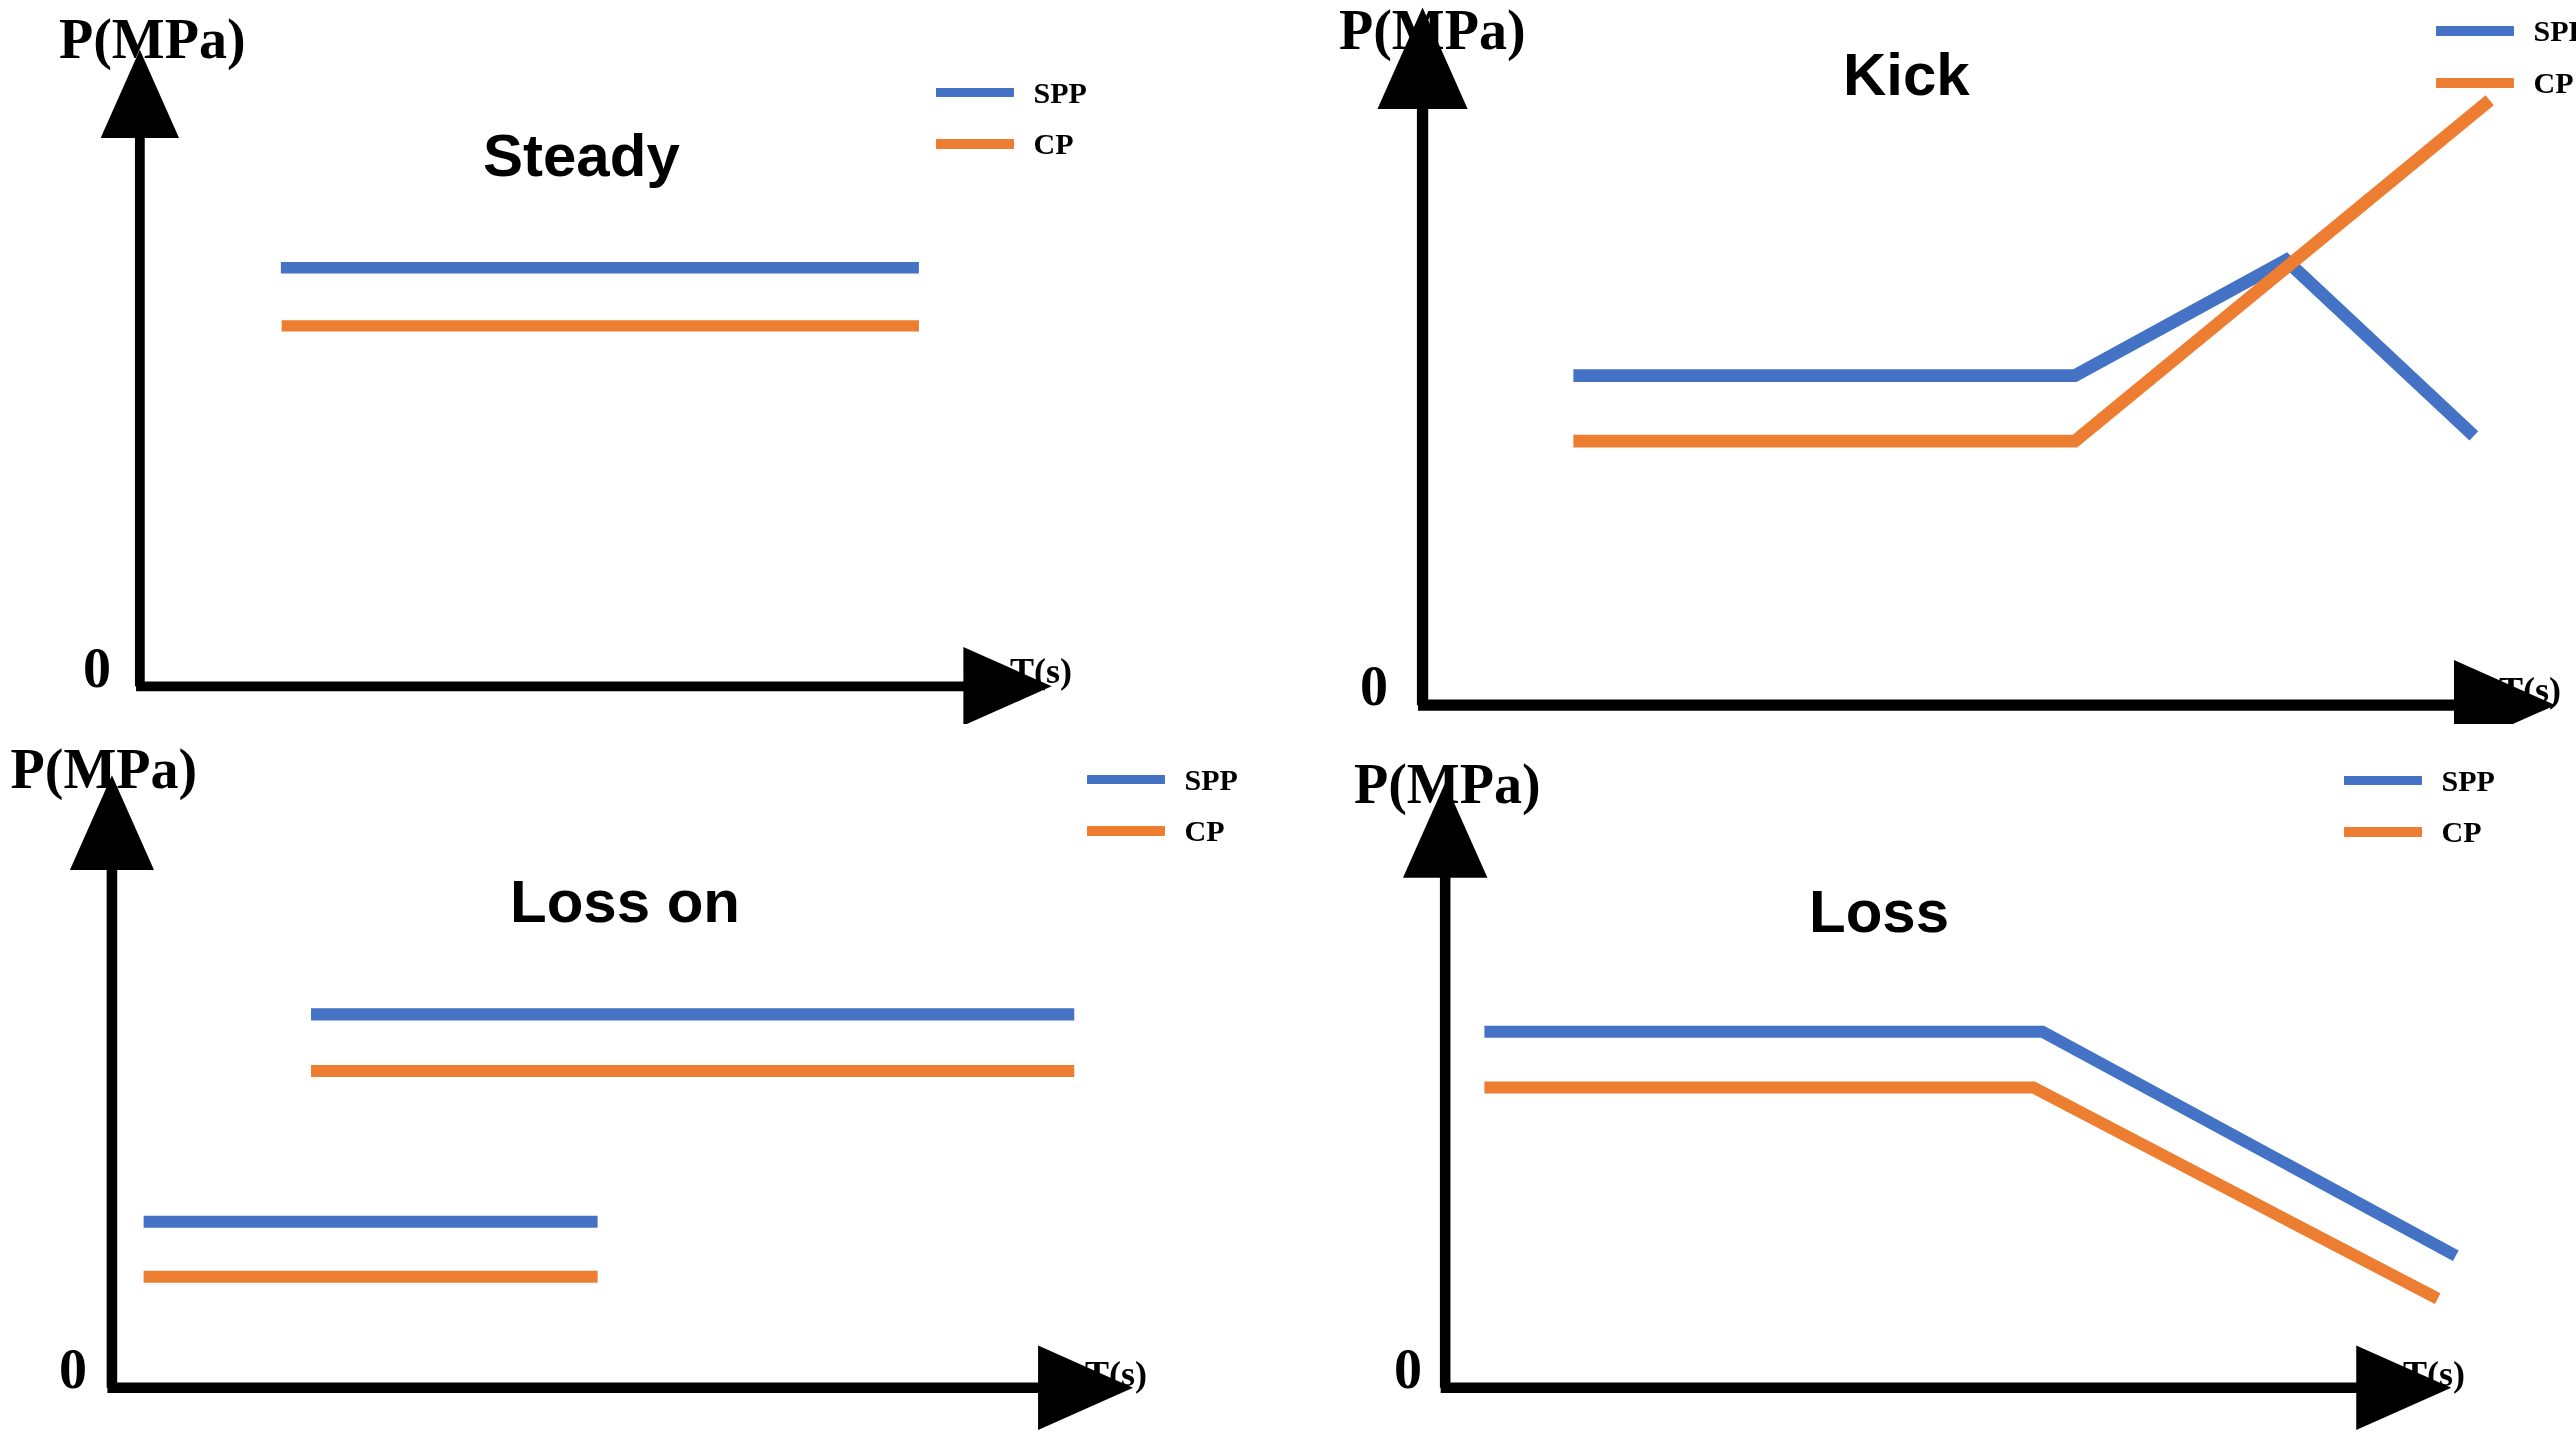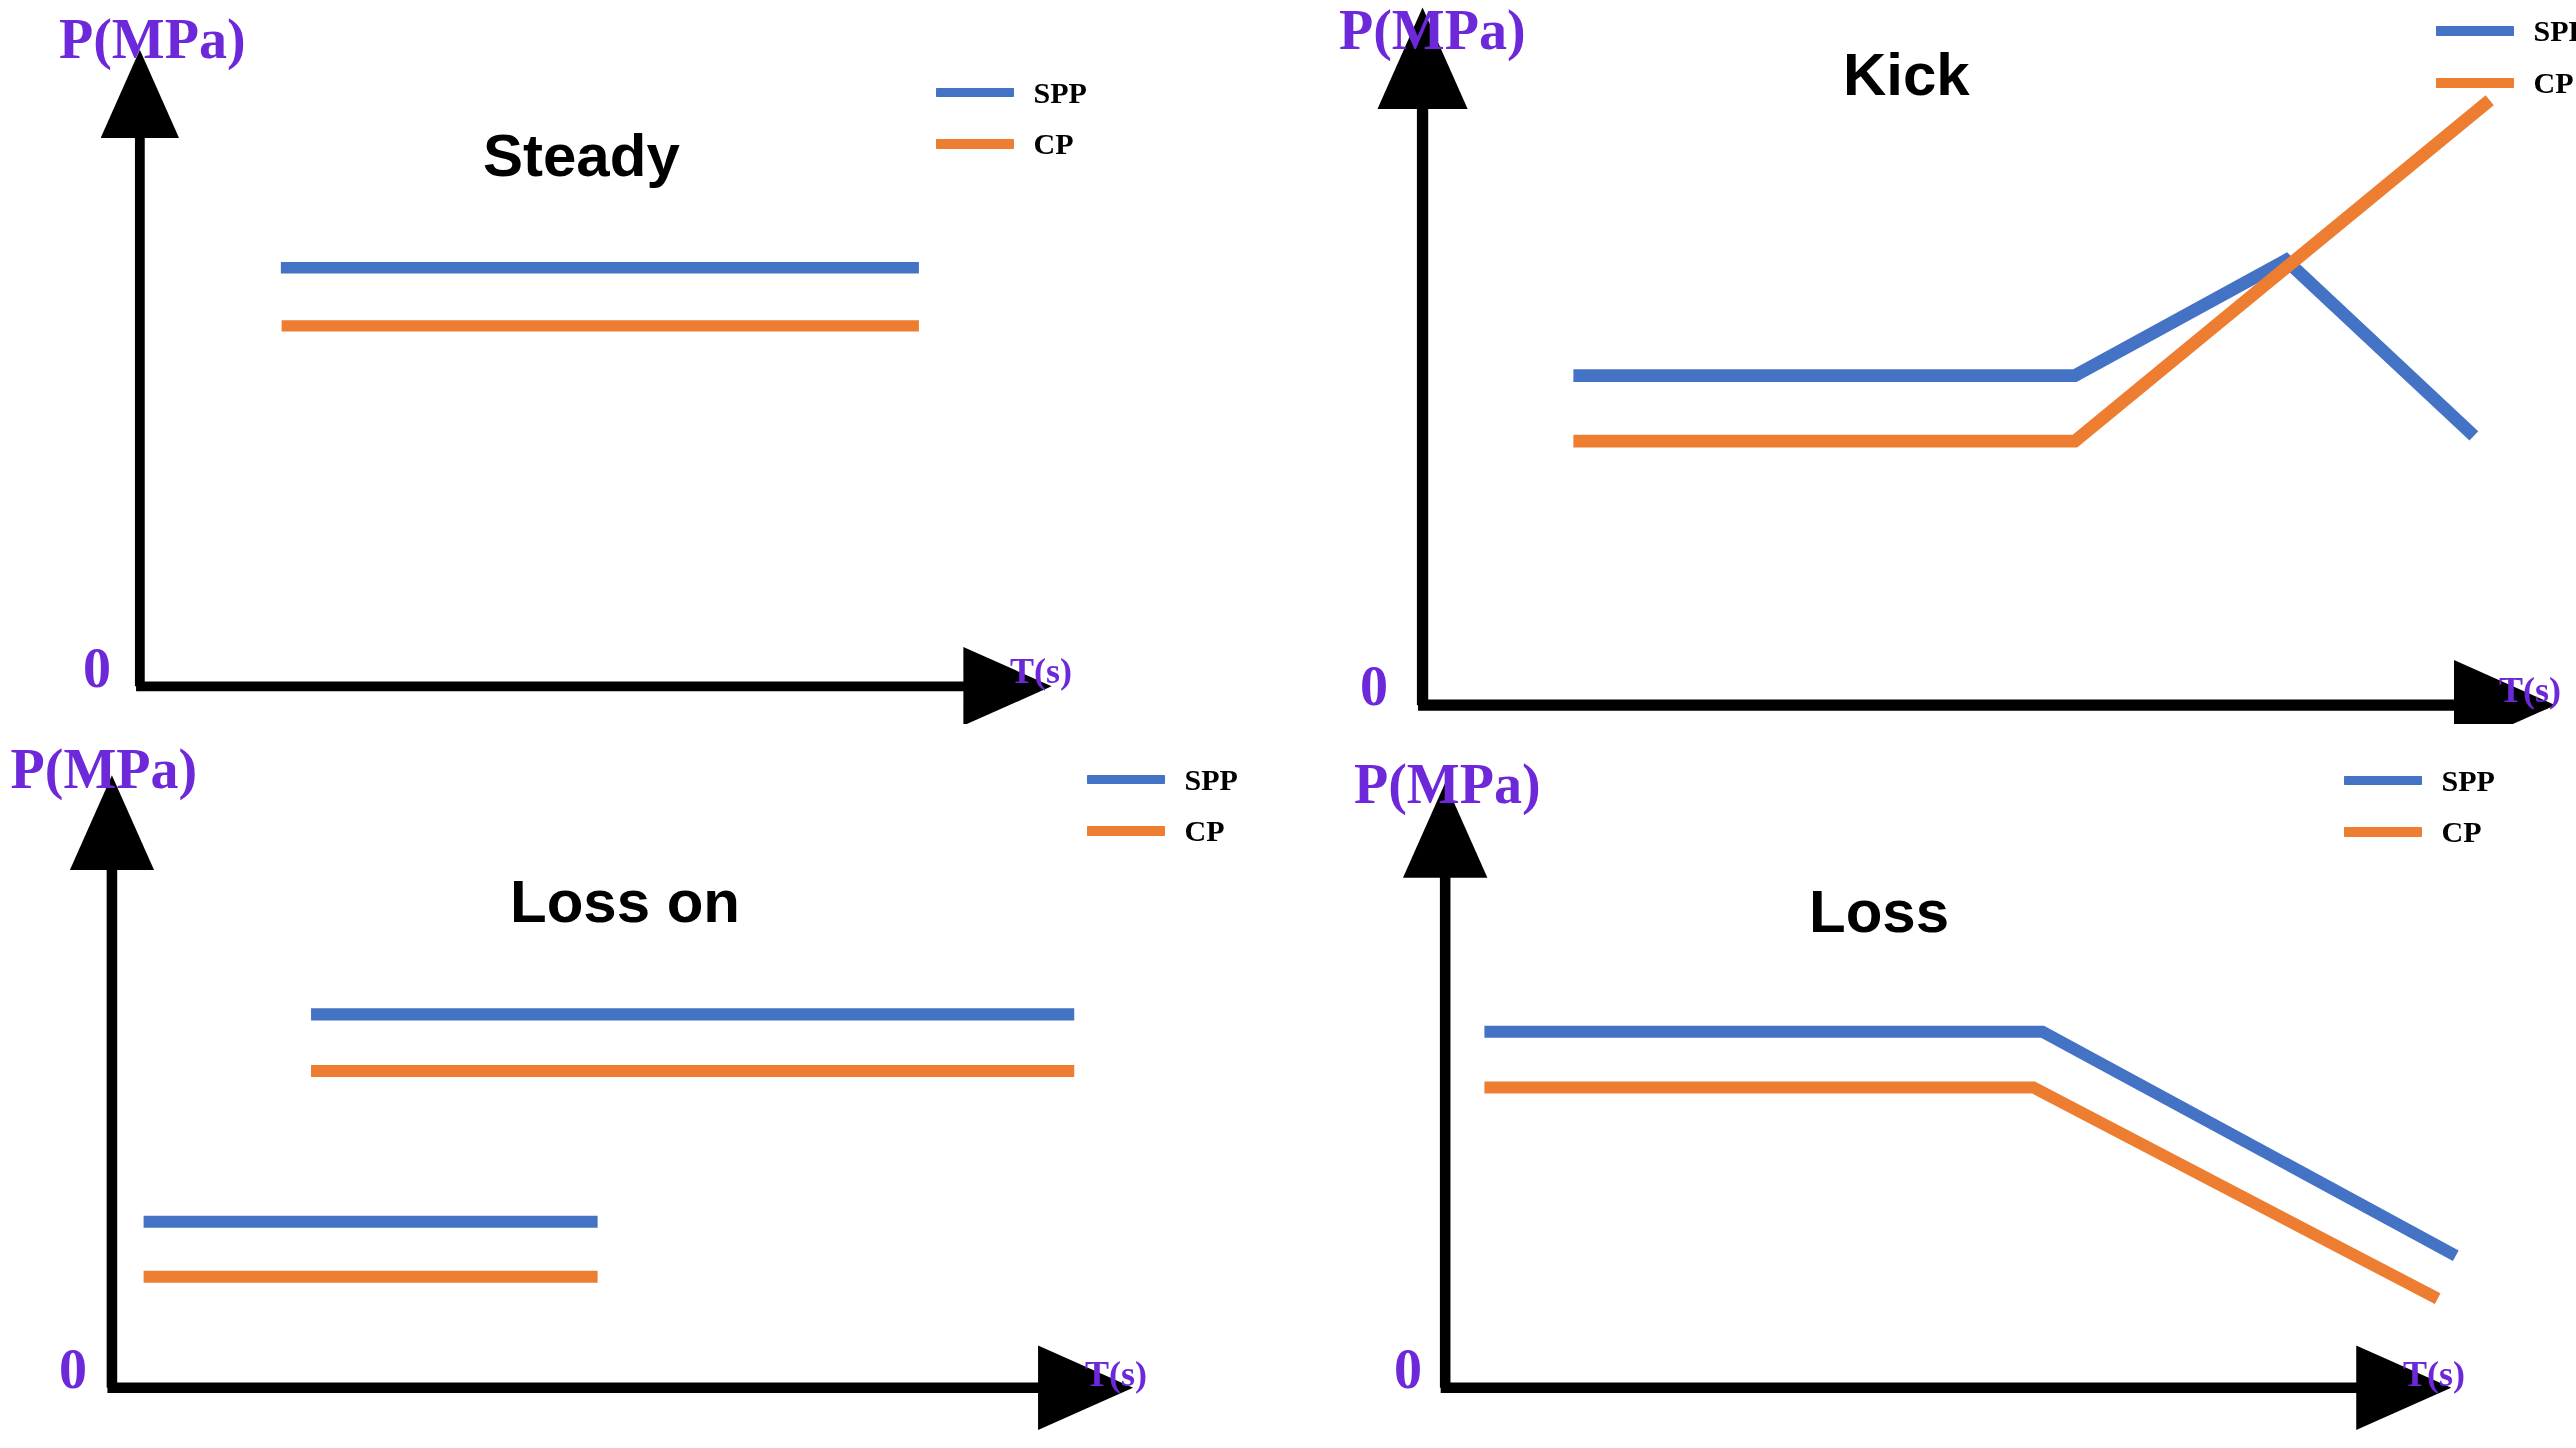--- a/index.html
+++ b/index.html
@@ -2,21 +2,21 @@
 <html style="font-size:12px"><head>
 <meta charset="utf-8">
 <style>
   html,body{margin:0;padding:0;background:#fff;}
   body{width:2576px;height:1449px;font-family:"Liberation Serif",serif;overflow:hidden;}
   #grid{position:relative;width:2576px;height:1449px;}
   .panel{position:absolute;width:1288px;height:724px;}
   .panel svg{position:absolute;left:0;top:0;width:1288px;height:724px;}
   .axis-label{
     position:absolute;font-family:"Liberation Serif",serif;font-weight:bold;
-    color:#6d28d9;white-space:nowrap;line-height:1;
+    color:#000000;white-space:nowrap;line-height:1;
   }
   .p-label{font-size:56px;}
   .t-label{font-size:36px;}
   .zero-label{font-size:56px;}
   .title{
     position:absolute;font-family:Liberation Sans, sans-serif;font-weight:bold;
     font-size:60px;color:#000;white-space:nowrap;line-height:1;
   }
   .legend{position:absolute;}
   .legend-row{display:flex;align-items:center;height:35px;margin-bottom:16.6px;}

